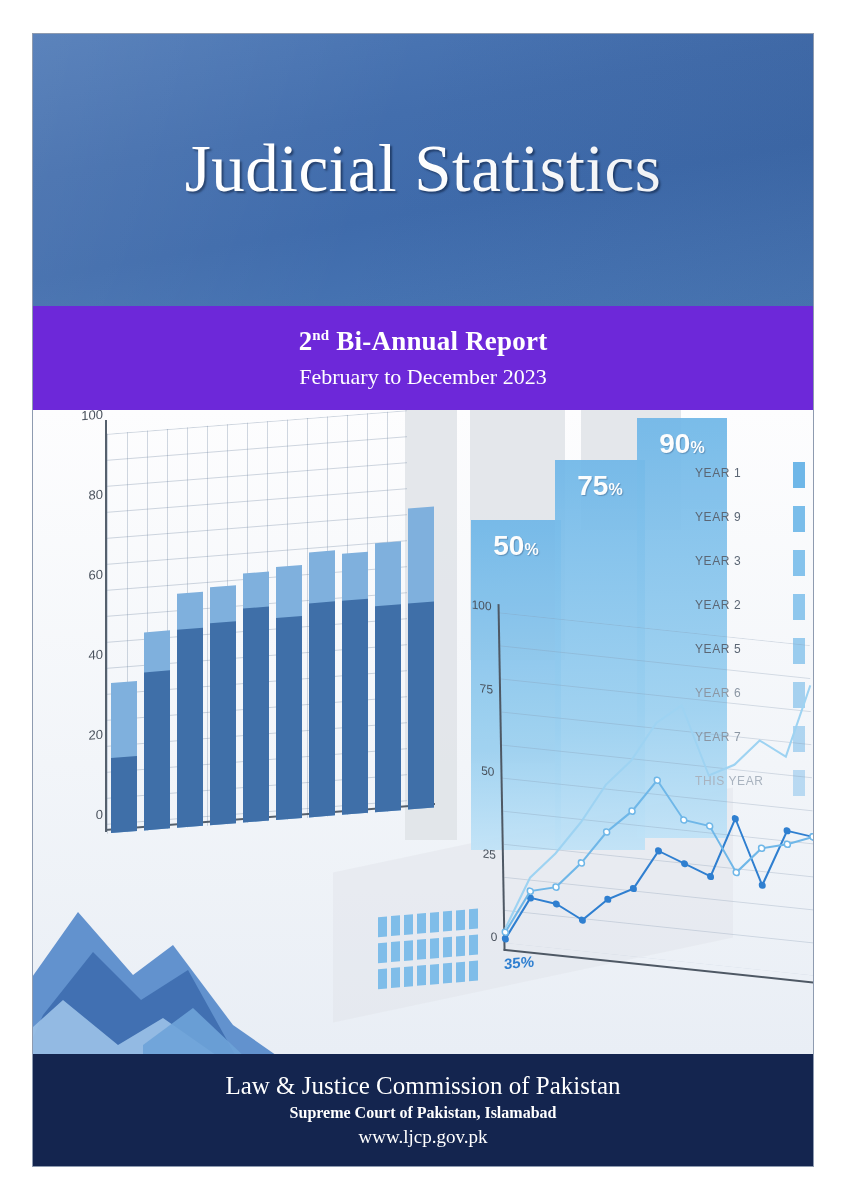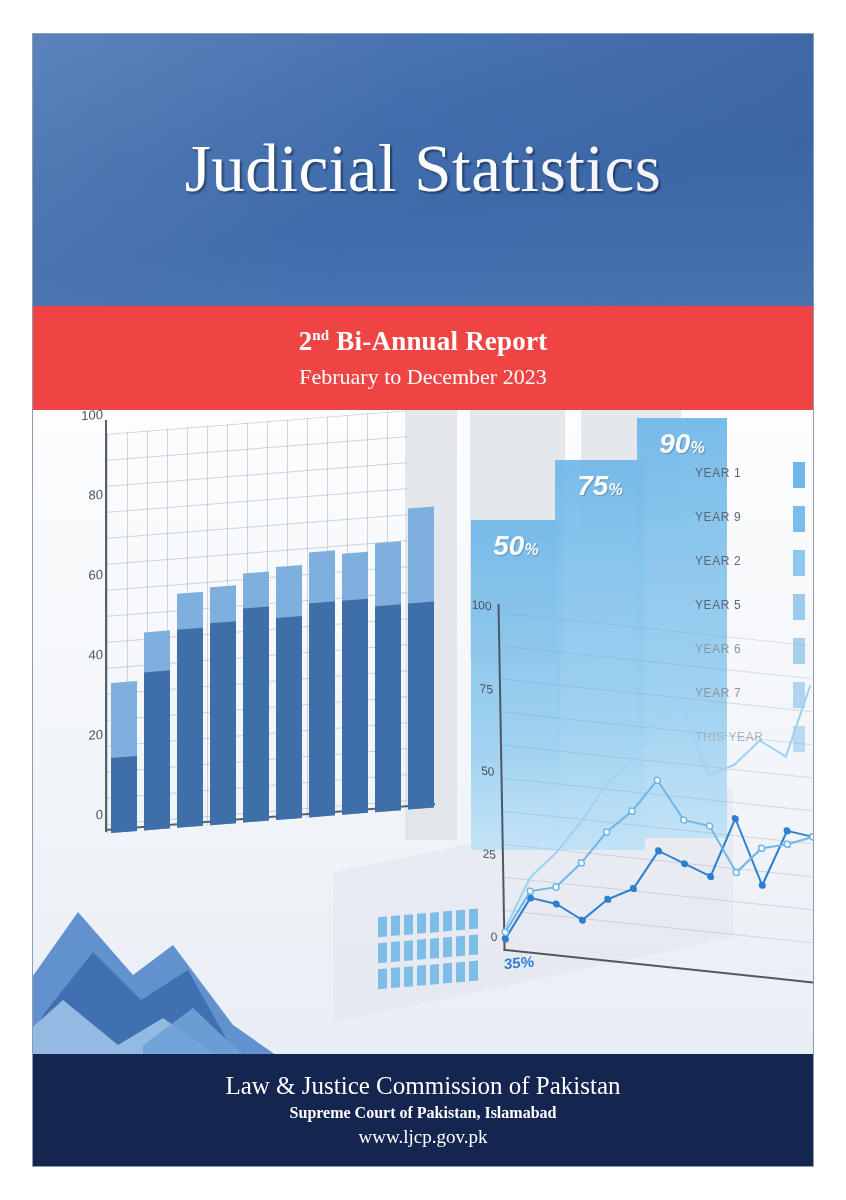--- a/index.html
+++ b/index.html
@@ -61,21 +61,21 @@
     font-size: 67px;
     letter-spacing: 0.5px;
     color: #ffffff;
     text-shadow: 2px 2px 2px rgba(10,25,55,0.55);
   }
 
   
   .subtitle-band {
     flex: none;
     height: 104px;
-    background: #ef4444;
+    background: #6d28d9;
     color: #ffffff;
     text-align: center;
     display: flex;
     flex-direction: column;
     justify-content: center;
     gap: 7px;
   }
   .report-line {
     font-family: "Liberation Serif", serif;
     font-weight: bold;
@@ -184,21 +184,20 @@
     left: 0; right: 0; bottom: 0;
     background: #3f6fa8;
   }
 
   
   .pct-col {
     position: absolute;
     width: 90px;
     background: linear-gradient(180deg, #6fb7e8 0%, #9bd0f0 70%, #bfe2f7 100%);
     opacity: .92;
-    font-style: italic;
   }
   .pct-col .pct-label {
     position: absolute;
     top: 10px;
     left: 0; right: 0;
     text-align: center;
     font-family: "Liberation Sans", sans-serif;
     font-weight: bold;
     color: #ffffff;
     font-size: 28px;
@@ -417,20 +416,24 @@
       </div>
 
       <div class="year-list">
           <div class="year-row">
             <span class="yl">YEAR 1</span>
             <span class="chip" style="opacity: 1;"></span>
           </div>
           <div class="year-row">
             <span class="yl">YEAR 9</span>
             <span class="chip" style="opacity: 0.92;"></span>
+          </div>
+          <div class="year-row">
+            <span class="yl">YEAR 3</span>
+            <span class="chip" style="opacity: 0.84;"></span>
           </div>
           <div class="year-row">
             <span class="yl">YEAR 2</span>
             <span class="chip" style="opacity: 0.76;"></span>
           </div>
           <div class="year-row">
             <span class="yl">YEAR 5</span>
             <span class="chip" style="opacity: 0.68;"></span>
           </div>
           <div class="year-row fade1">

